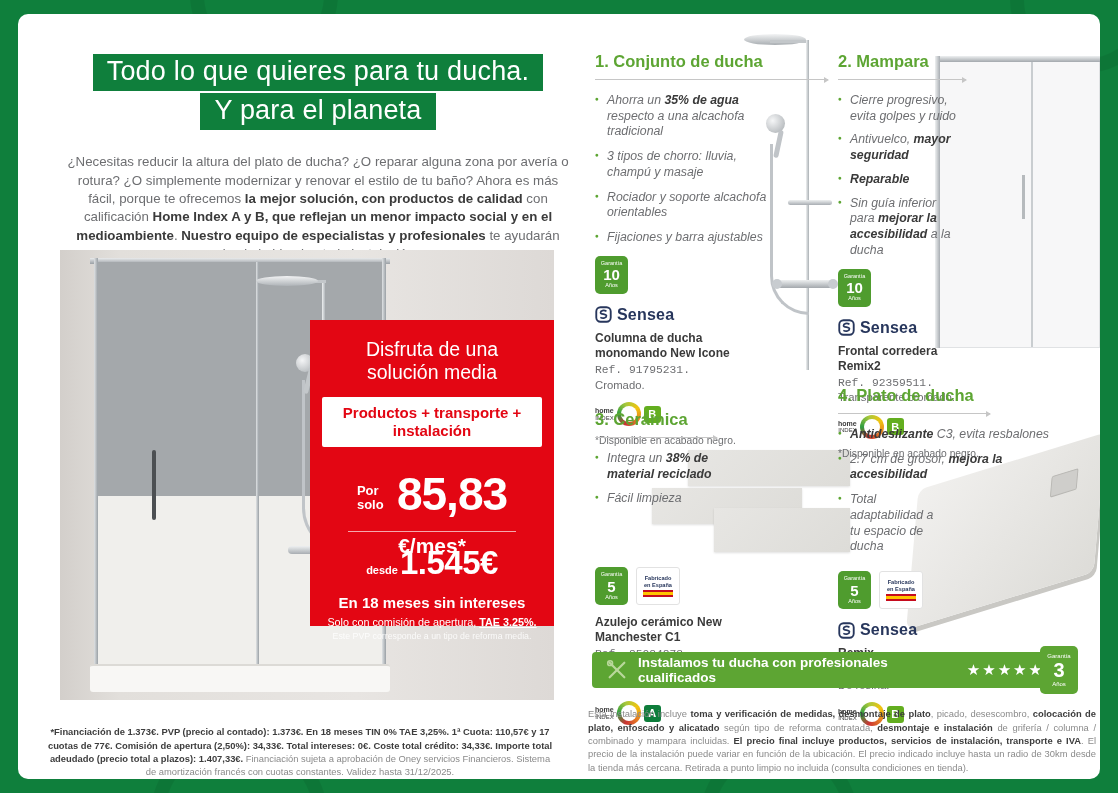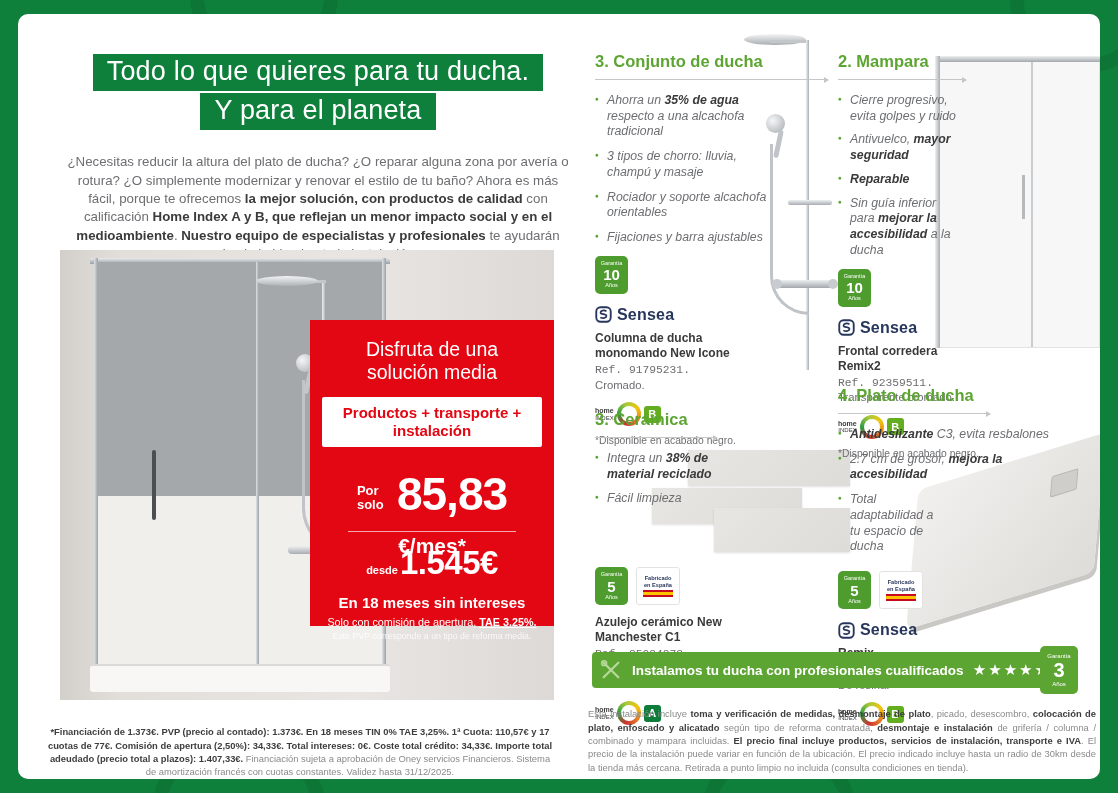--- a/index.html
+++ b/index.html
@@ -173,21 +173,21 @@
   #img-tray{left:880px;top:418px;width:204px;height:216px;}
   .tray-slab{position:absolute;left:10px;top:34px;width:196px;height:130px;border-radius:8px;
     background:linear-gradient(135deg,#f1f0ee,#dedddา 90%);
     background:linear-gradient(135deg,#f1f0ee,#dddcd8);
     transform:rotate(-17deg) skewX(-22deg);box-shadow:3px 5px 0 #c9c8c4;}
   .tray-drain{position:absolute;right:26px;top:26px;width:26px;height:18px;background:#cfcecb;
     border:1px solid #b8b7b3;border-radius:2px;}
 
   
   .banner{position:absolute;left:574px;top:638px;width:466px;height:36px;background:#5da533;
-    border-radius:4px;display:flex;align-items:center;padding:0 8px;box-sizing:border-box;color:#fff;}
+    border-radius:4px;display:flex;align-items:center;padding:0 14px;box-sizing:border-box;color:#fff;}
   .banner-text{font-size:13.5px;font-weight:bold;margin-left:10px;}
   .banner-stars{margin-left:auto;font-size:15px;letter-spacing:2px;color:#fff;}
   .banner-badge{position:absolute;left:1022px;top:632px;width:38px;height:48px;background:#5da533;
     border-radius:5px;color:#fff;display:flex;flex-direction:column;align-items:center;justify-content:center;line-height:1;}
   .banner-badge .gb-top{font-size:6px;}
   .banner-badge .gb-num{font-size:20px;font-weight:bold;margin:1px 0;}
   .banner-badge .gb-bot{font-size:6px;}
 
   .install{position:absolute;left:570px;top:684px;width:508px;text-align:justify;
     font-size:9.4px;line-height:1.42;color:#8a8a8a;}
@@ -278,21 +278,21 @@
     <div class="tile" id="tile3"></div>
   </div>
 
   <div class="pimg" id="img-tray">
     <div class="tray-slab">
       <div class="tray-drain"></div>
     </div>
   </div>
 
   <div class="section" id="sec1">
-    <h3 class="sec-title">3. Conjunto de ducha</h3>
+    <h3 class="sec-title">1. Conjunto de ducha</h3>
     <div class="rule"></div>
     <ul class="bullets">
       <li><span>Ahorra un </span><span class="seg-b">35% de agua</span><span> respecto a una alcachofa tradicional</span></li>
       <li><span>3 tipos de chorro: lluvia, champú y masaje</span></li>
       <li><span>Rociador y soporte alcachofa orientables</span></li>
       <li><span>Fijaciones y barra ajustables</span></li>
     </ul>
     <div class="badge-row">
       <div class="gbadge">
         <span class="gb-top">Garantía</span>

